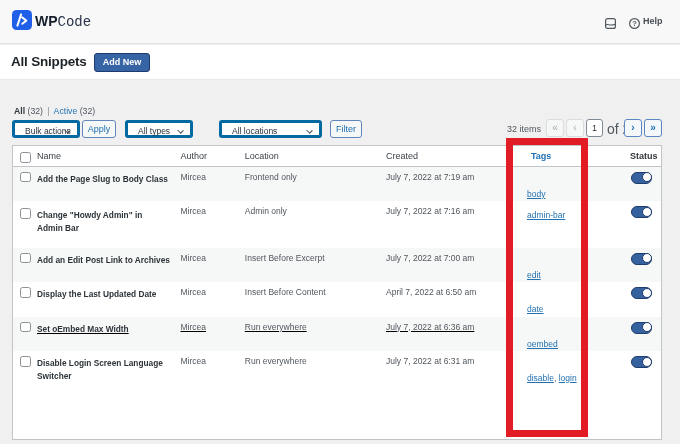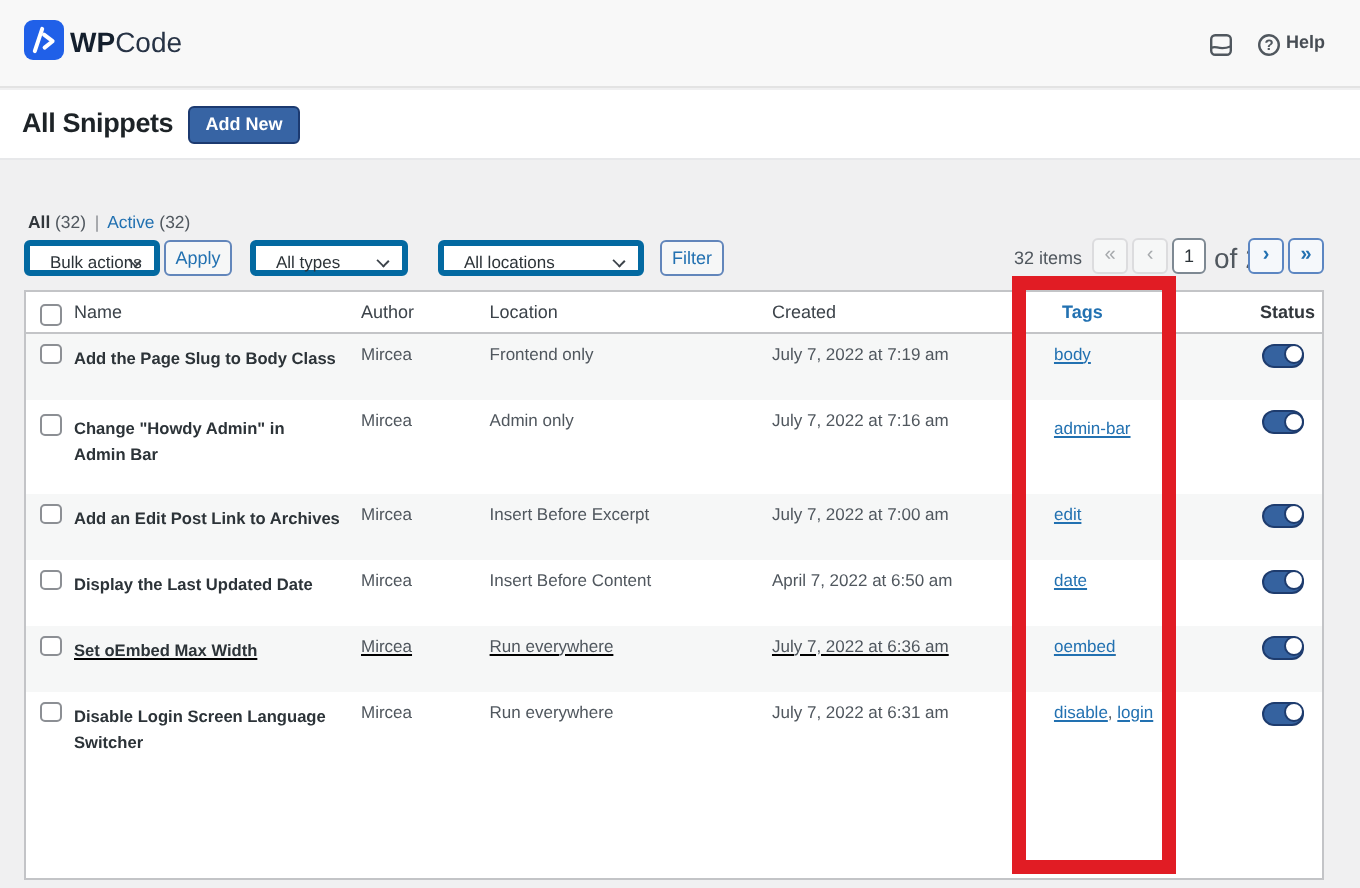--- a/index.html
+++ b/index.html
@@ -3,21 +3,21 @@
 <meta charset="utf-8">
 <style>
 * { margin:0; padding:0; box-sizing:border-box; }
 html,body { width:680px; height:444px; overflow:hidden; }
 body { font-family:"Liberation Sans", sans-serif; background:#f0f0f1; position:relative; }
 
 .topbar { position:absolute; left:0; top:0; width:680px; height:44px; background:#f8f8f8; border-bottom:1px solid #e3e3e3; }
 .logo-sq { position:absolute; left:12px; top:10px; width:20px; height:20px; background:#2060e8; border-radius:4.5px; }
 .logo-txt { position:absolute; left:35px; top:14px; font-size:14px; line-height:14px; letter-spacing:0px; color:#141f2d; }
 .logo-txt b { font-weight:700; }
-.logo-txt span { font-weight:400; color:#273345; }
+.logo-txt span { font-weight:400; color:#273345;font-family:Liberation Mono, monospace; }
 .doc-ic { position:absolute; left:605px; top:15px; }
 .help-ic { position:absolute; left:629px; top:15px; }
 .help-txt { position:absolute; left:643px; top:16px; font-size:9px; line-height:10px; font-weight:600; color:#474d54; }
 
 .titlebar { position:absolute; left:0; top:45px; width:680px; height:35px; background:#fff; border-bottom:1px solid #e7e8ea; }
 .h1 { position:absolute; left:11px; top:55px; font-size:13.5px; line-height:14px; font-weight:700; color:#1d2327; letter-spacing:-0.2px; }
 .addnew { position:absolute; left:94px; top:53px; width:56px; height:19px; background:#3764a4; border:1px solid #1c3a70; border-radius:3px; color:#fff; font-size:9px; font-weight:700; text-align:center; line-height:17px; }
 
 .subsub { position:absolute; left:14px; top:105.5px; font-size:8.7px; line-height:11px; color:#50575e; }
 .subsub b { color:#32373c; font-weight:700; }
@@ -41,21 +41,21 @@
 thead th { height:20px; font-size:9px; color:#3c434a; padding-top:5px; line-height:11px; border-bottom:1px solid #c3c4c7; }
 td { font-size:8.5px; color:#50575e; padding-top:4px; line-height:13.5px; }
 td.name { font-size:8.3px; font-weight:700; color:#2c3338; line-height:13px; padding-top:6px; }
 tr.odd td { background:#f6f7f7; }
 tr.r7 td { padding-top:6.5px; }
 tr.r7 td.name { padding-top:8.5px; }
 tr.r2 td.name { padding-top:8px; }
 th.tags { color:#2271b1; font-weight:600; padding-left:7px; }
 th.status { color:#32373c; font-weight:600; }
 td.tags a { color:#2271b1; font-size:8.5px; text-decoration:underline; }
-td.tags { padding-top:4px; }
+td.tags { padding-top:21px; }
 tr.r2 td.tags { padding-top:8px; }
 tr.r2 .cb { margin-top:3px; }
 th.cbc, td.cbc { padding-left:0; }
 .cb { width:10.5px; height:10.5px; border:1px solid #8c8f94; border-radius:2.5px; background:#fff; margin-left:7px; margin-top:1px; }
 .tgl { position:relative; width:21.5px; height:12px; background:#35629f; border:1.5px solid #1e3c6e; border-radius:6.5px; margin-top:1px; margin-left:1px; }
 .tgl .knob { position:absolute; right:-0.75px; top:-0.5px; width:10px; height:10px; background:#fff; border:1.5px solid #1e3c6e; border-radius:50%; }
 
 .redrect { position:absolute; left:506px; top:138px; width:82px; height:299px; border:7px solid #e11c24; }
 </style>
 </head>
@@ -84,21 +84,21 @@
 <div class="help-txt">Help</div>
 
 <div class="titlebar"></div>
 <div class="h1">All Snippets</div>
 <div class="addnew">Add New</div>
 
 <div class="subsub"><b>All</b> (32) <span class="sep">|</span> <a>Active</a> (32)</div>
 
 <div class="sel" style="left:12px; width:68px;">Bulk actions<span class="chev"></span></div>
 <div class="btn2" style="left:82px; width:34px;">Apply</div>
-<div class="sel" style="left:125px; width:79px;">All types<span class="chev"></span></div>
+<div class="sel" style="left:125px; width:68px;">All types<span class="chev"></span></div>
 <div class="sel" style="left:219px; width:103px;">All locations<span class="chev"></span></div>
 <div class="btn2" style="left:330px; width:32px;">Filter</div>
 
 <div class="pag-items">32 items</div>
 <div class="pbtn dis" style="left:546px;">«</div>
 <div class="pbtn dis" style="left:566px;">‹</div>
 <div class="pcur">1</div>
 <div class="pof">of 2</div>
 <div class="pbtn act" style="left:624px;">›</div>
 <div class="pbtn act" style="left:644px;">»</div>

